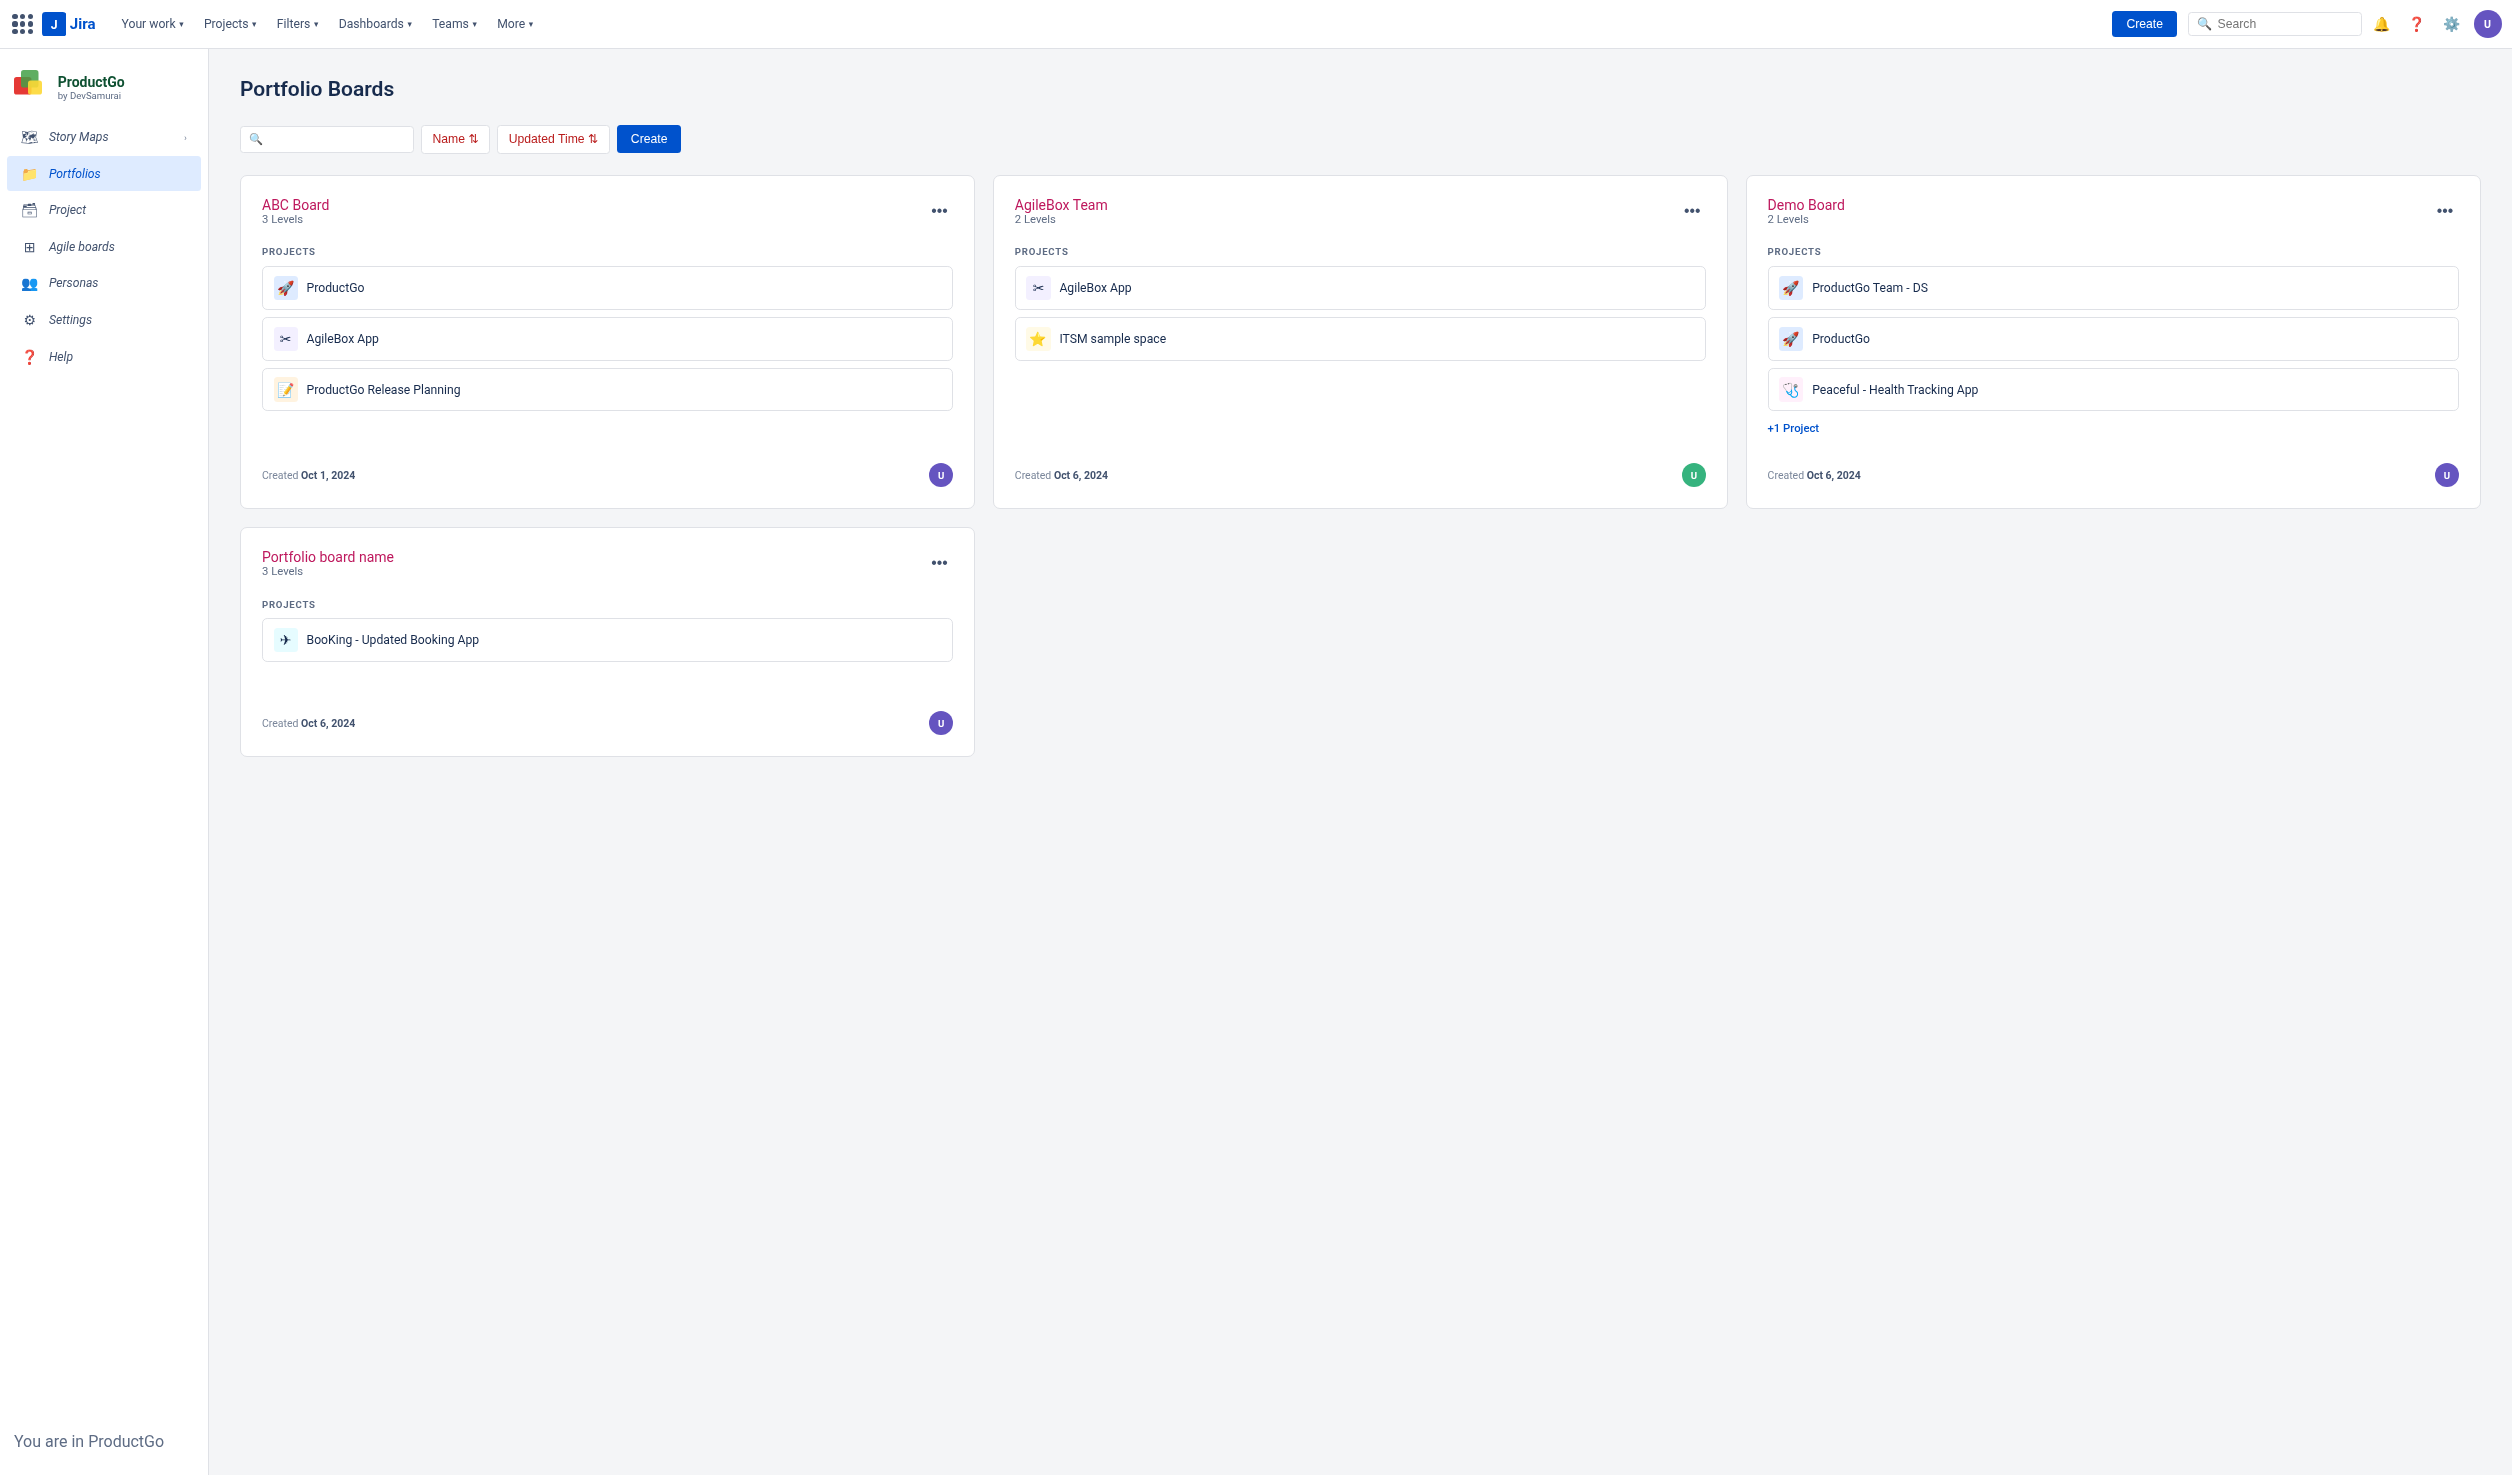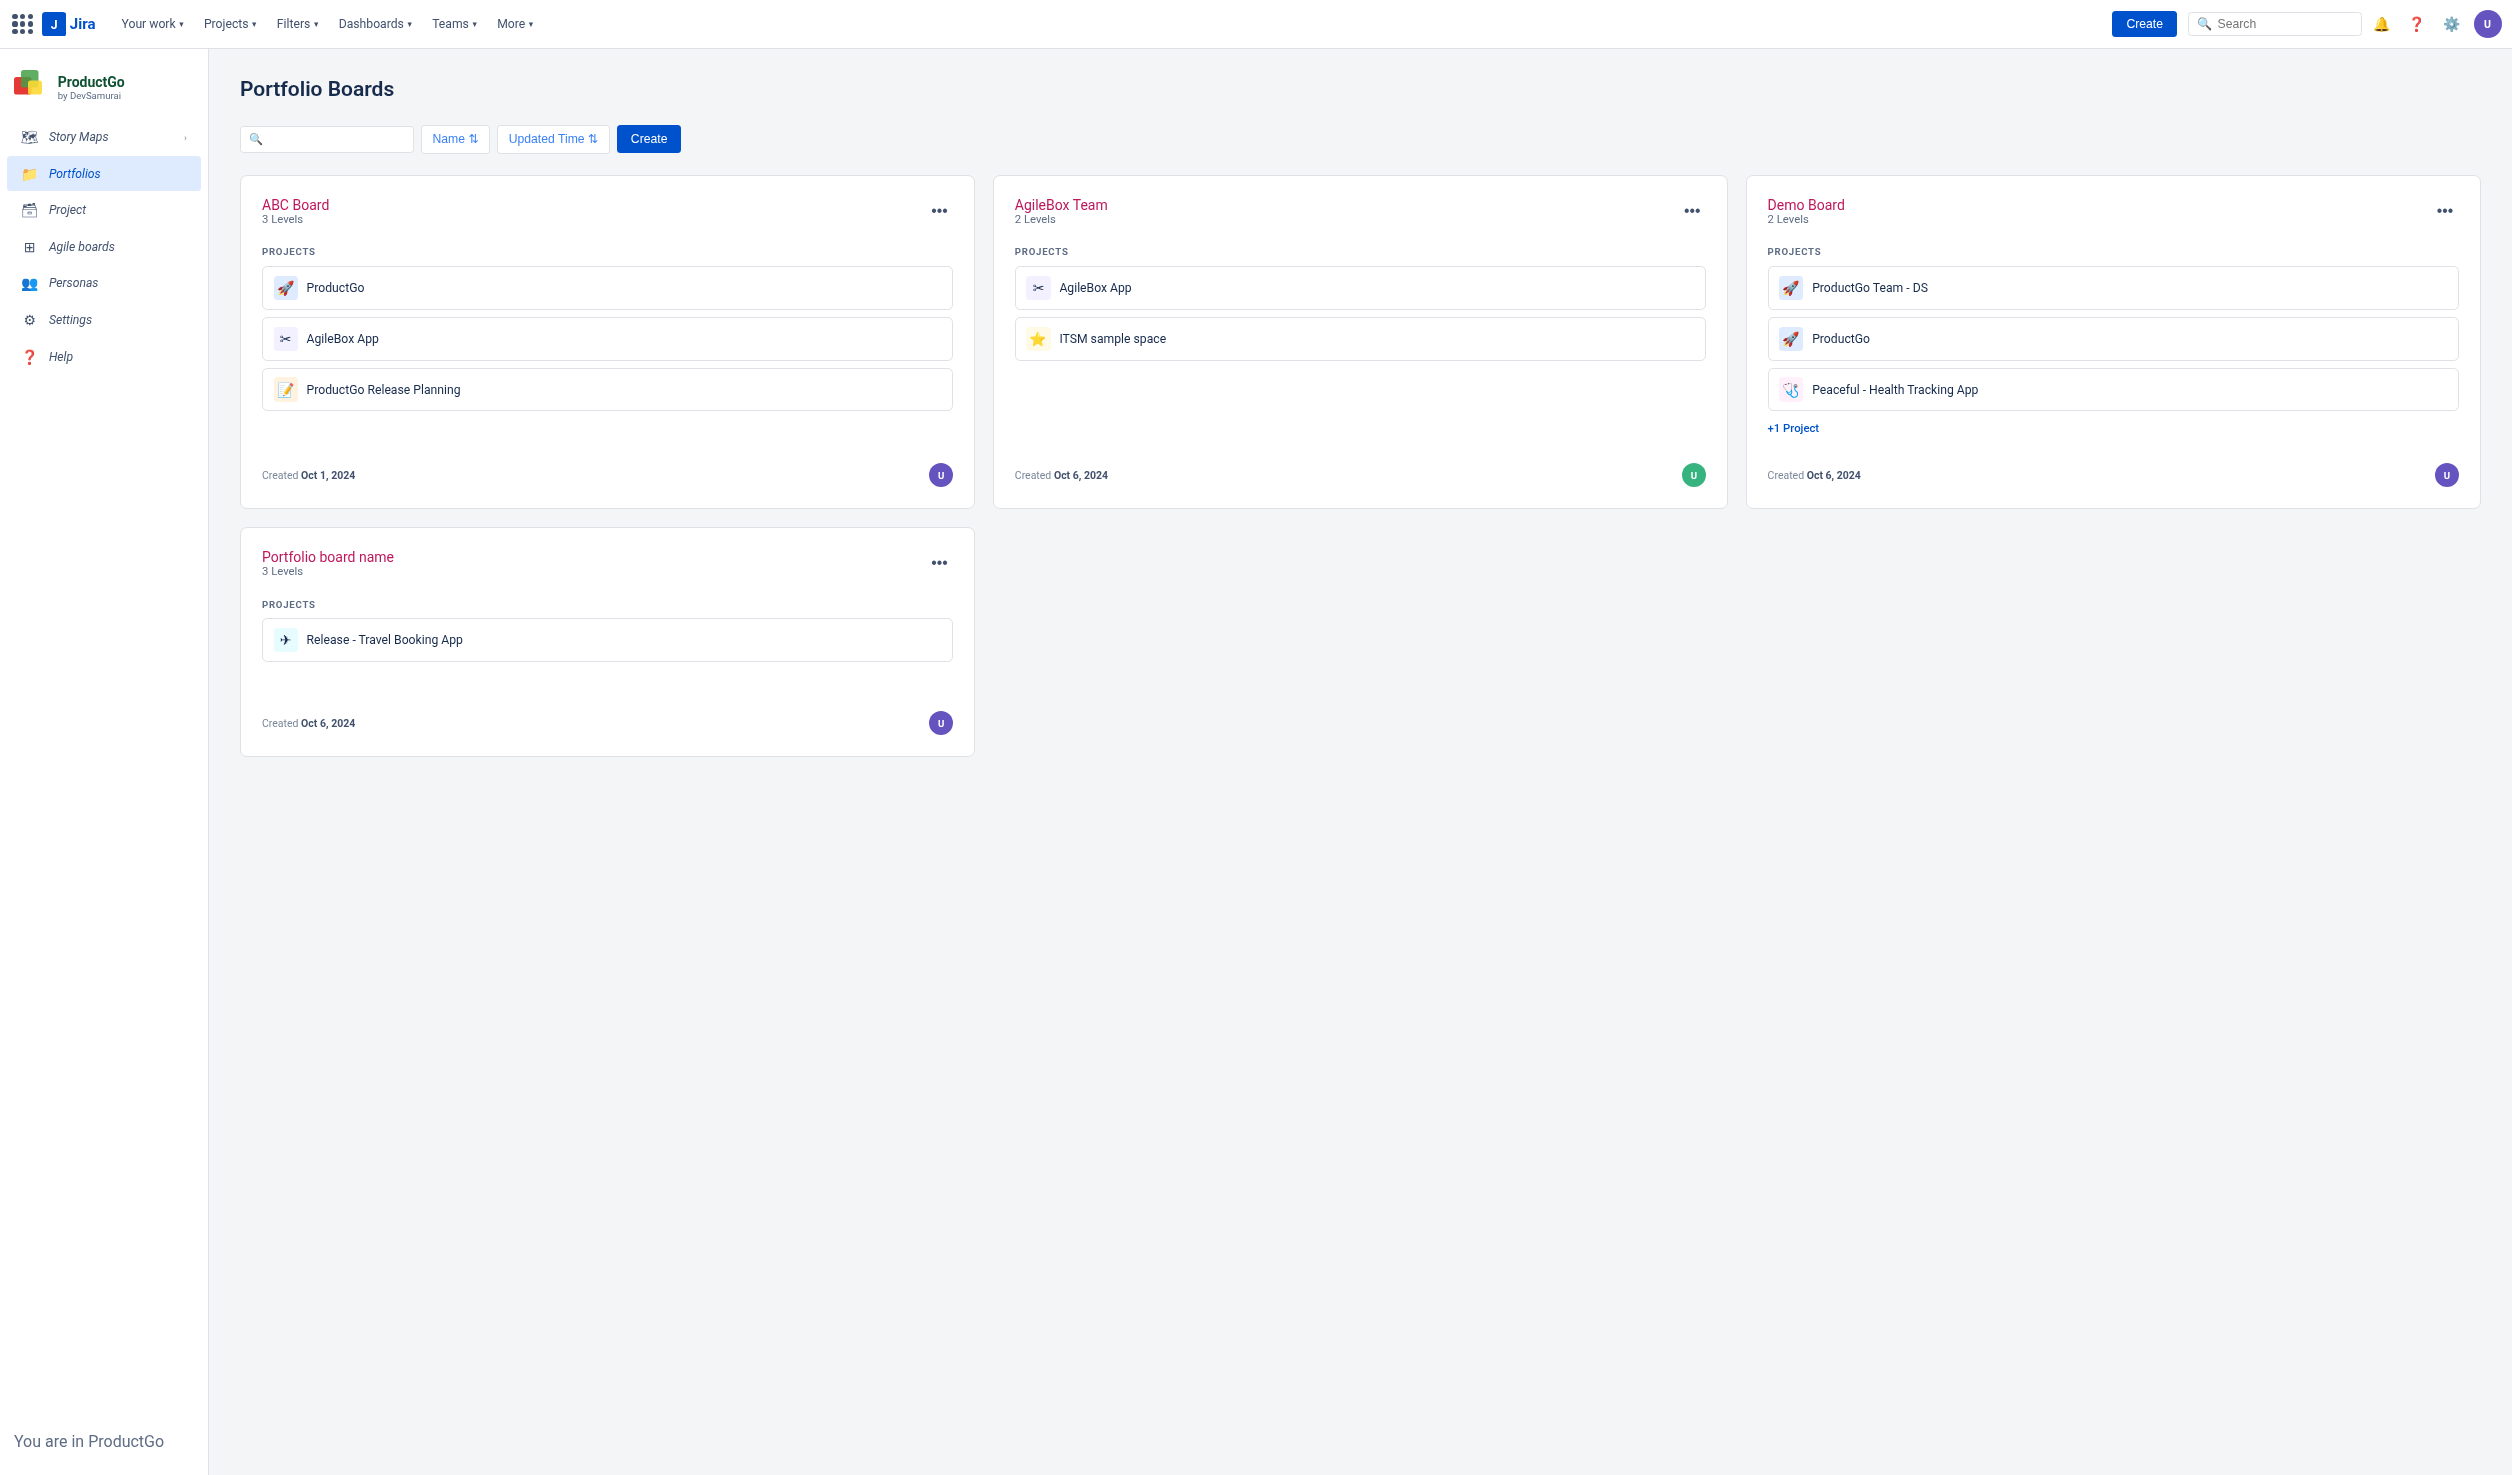--- a/index.html
+++ b/index.html
@@ -83,21 +83,21 @@
     .toolbar { display: flex; align-items: center; gap: 7px; margin-bottom: 21px; }
     .toolbar-search {
       display: flex; align-items: center; border: 1.7px solid #dfe1e6;
       border-radius: 3.5px; padding: 5.2px 8.7px; background: #fff; width: 174px;
     }
     .toolbar-search input { border: none; outline: none; font-size: 12.2px; width: 100%; }
     .toolbar-search-ico { color: #7a869a; font-size: 11.3px; }
     .sort-btn {
       display: flex; align-items: center; gap: 3.5px; padding: 6.1px 10.5px;
       border: 1.7px solid #dfe1e6; border-radius: 3.5px; background: #fff;
-      cursor: pointer; font-size: 12.2px; color: #3b82f6;
+      cursor: pointer; font-size: 12.2px; color: #b91c1c;
     }
     .create-btn {
       background: #0052cc; color: #fff; border: none; border-radius: 3.5px;
       padding: 7px 14px; font-size: 12.2px; font-weight: 500; cursor: pointer;
     }
 
     
     .cards-grid { display: grid; grid-template-columns: repeat(3, 1fr); gap: 17.4px; }
     .card {
       background: #fff; border-radius: 7px; border: 0.9px solid #dfe1e6;
@@ -369,21 +369,21 @@
         <div class="card-header">
           <div>
             <div class="card-title">Portfolio board name</div>
             <div class="card-levels">3 Levels</div>
           </div>
           <button class="card-more-btn">•••</button>
         </div>
         <div class="projects-label">PROJECTS</div>
         <div class="project-item">
           <div class="project-icon icon-teal">✈</div>
-          <span>Release - Travel Booking App</span>
+          <span>BooKing - Updated Booking App</span>
         </div>
         <div class="card-footer" style="margin-top: 28px;">
           <div class="card-created">
             <span>Created</span>
             <strong>Oct 6, 2024</strong>
           </div>
           <div class="card-avatar">U</div>
         </div>
       </div>
 

